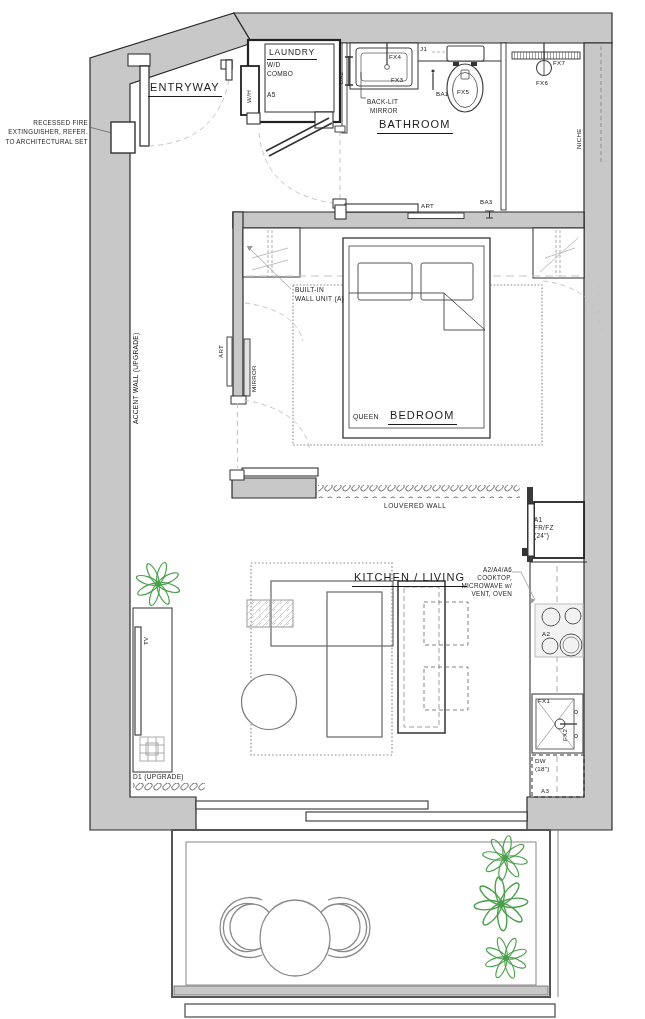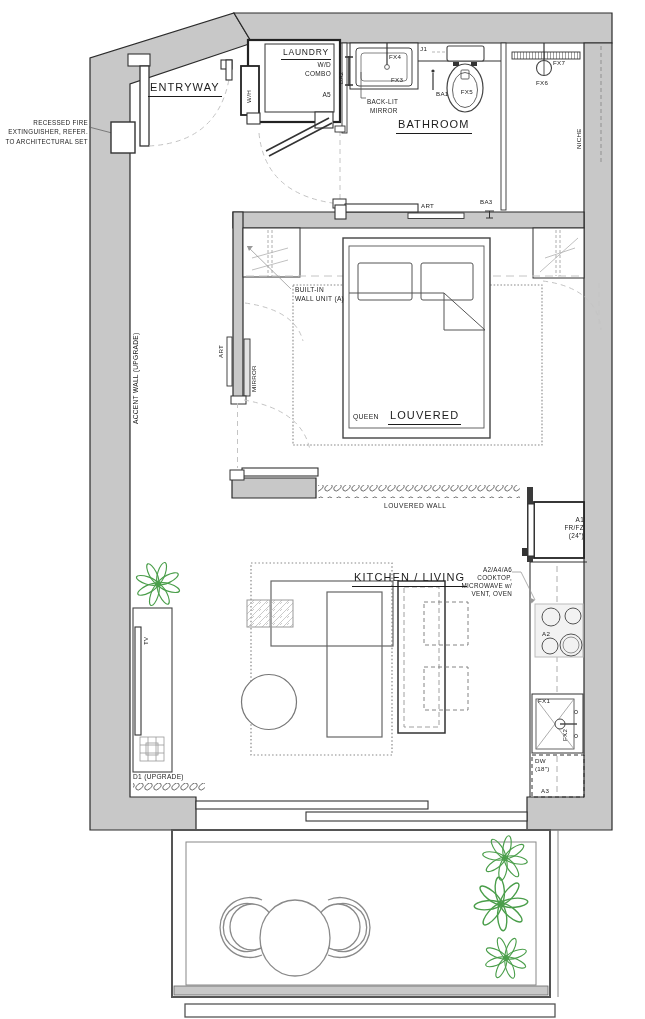--- a/index.html
+++ b/index.html
@@ -1,19 +1,19 @@
 <!DOCTYPE html>
 <html><head>
 <meta charset="utf-8">
 <style>
   html,body{margin:0;padding:0;background:#fff;}
   .plan{position:relative;width:645px;height:1019px;background:#fff;font-family:"Liberation Sans",sans-serif;overflow:hidden;}
   .plan svg{position:absolute;left:0;top:0;}
   .lbl{position:absolute;font:6.5px/1.25 "Liberation Sans",sans-serif;color:#1c1c1c;letter-spacing:.3px;white-space:nowrap;z-index:5;}
-  .c{text-align:right;}
+  .c{text-align:left;}
   .r{text-align:right;}
   .v{transform:rotate(-90deg);transform-origin:0 0;}
   .u{display:inline-block;border-bottom:1.1px solid #1c1c1c;padding:0 2px 1px 2px;}
   .room{font-size:11px;letter-spacing:1.1px;}
   .small{font-size:6.2px;}
   .note{font-size:6.3px;line-height:1.5;}
 </style>
 </head>
 <body>
 
@@ -258,33 +258,33 @@
   <div class="lbl v small" style="left:337px;top:84px;">BA2</div>
   <div class="lbl small" style="left:389px;top:53px;">FX4</div>
   <div class="lbl small" style="left:391px;top:76px;">FX3</div>
   <div class="lbl small" style="left:420px;top:45px;">J1</div>
   <div class="lbl small" style="left:436px;top:90px;">BA1</div>
   <div class="lbl small c" style="left:457px;top:88px;width:16px;">FX5</div>
   <div class="lbl small" style="left:536px;top:79px;">FX6</div>
   <div class="lbl small" style="left:553px;top:59px;">FX7</div>
   <div class="lbl" style="left:367px;top:98px;font-size:6.4px;">BACK-LIT</div>
   <div class="lbl" style="left:370px;top:107px;font-size:6.4px;">MIRROR</div>
-  <div class="lbl room c" style="left:377px;top:118px;width:64px;margin-left:19px;"><span class="u">BATHROOM</span></div>
+  <div class="lbl room c" style="left:377px;top:118px;width:64px;"><span class="u">BATHROOM</span></div>
   <div class="lbl v small" style="left:575px;top:149px;">NICHE</div>
 
   <div class="lbl small" style="left:421px;top:202px;">ART</div>
   <div class="lbl small" style="left:480px;top:198px;">BA3</div>
 
   <div class="lbl" style="left:295px;top:286px;font-size:6.6px;">BUILT-IN</div>
   <div class="lbl" style="left:295px;top:295px;font-size:6.6px;">WALL UNIT (A)</div>
   <div class="lbl v small" style="left:217px;top:358px;">ART</div>
   <div class="lbl v small" style="left:250px;top:392px;">MIRROR</div>
   <div class="lbl v" style="left:132px;top:424px;font-size:6.6px;">ACCENT WALL (UPGRADE)</div>
   <div class="lbl" style="left:353px;top:413px;font-size:6.8px;">QUEEN</div>
-  <div class="lbl room c" style="left:388px;top:409px;width:60px;"><span class="u">LOUVERED</span></div>
+  <div class="lbl room c" style="left:388px;top:409px;width:60px;"><span class="u">BEDROOM</span></div>
 
   <div class="lbl" style="left:384px;top:502px;font-size:6.6px;letter-spacing:.5px;">LOUVERED WALL</div>
   <div class="lbl room c" style="left:352px;top:571px;width:92px;"><span class="u">KITCHEN / LIVING</span></div>
 
   <div class="lbl c" style="left:534px;top:516px;width:50px;font-size:6.4px;">A1</div>
   <div class="lbl c" style="left:534px;top:524px;width:50px;font-size:6.4px;">FR/FZ</div>
   <div class="lbl c" style="left:534px;top:532px;width:50px;font-size:6.4px;">(24")</div>
 
   <div class="lbl note r" style="left:442px;top:566px;width:70px;line-height:1.25;">
     <div>A2/A4/A6</div>

